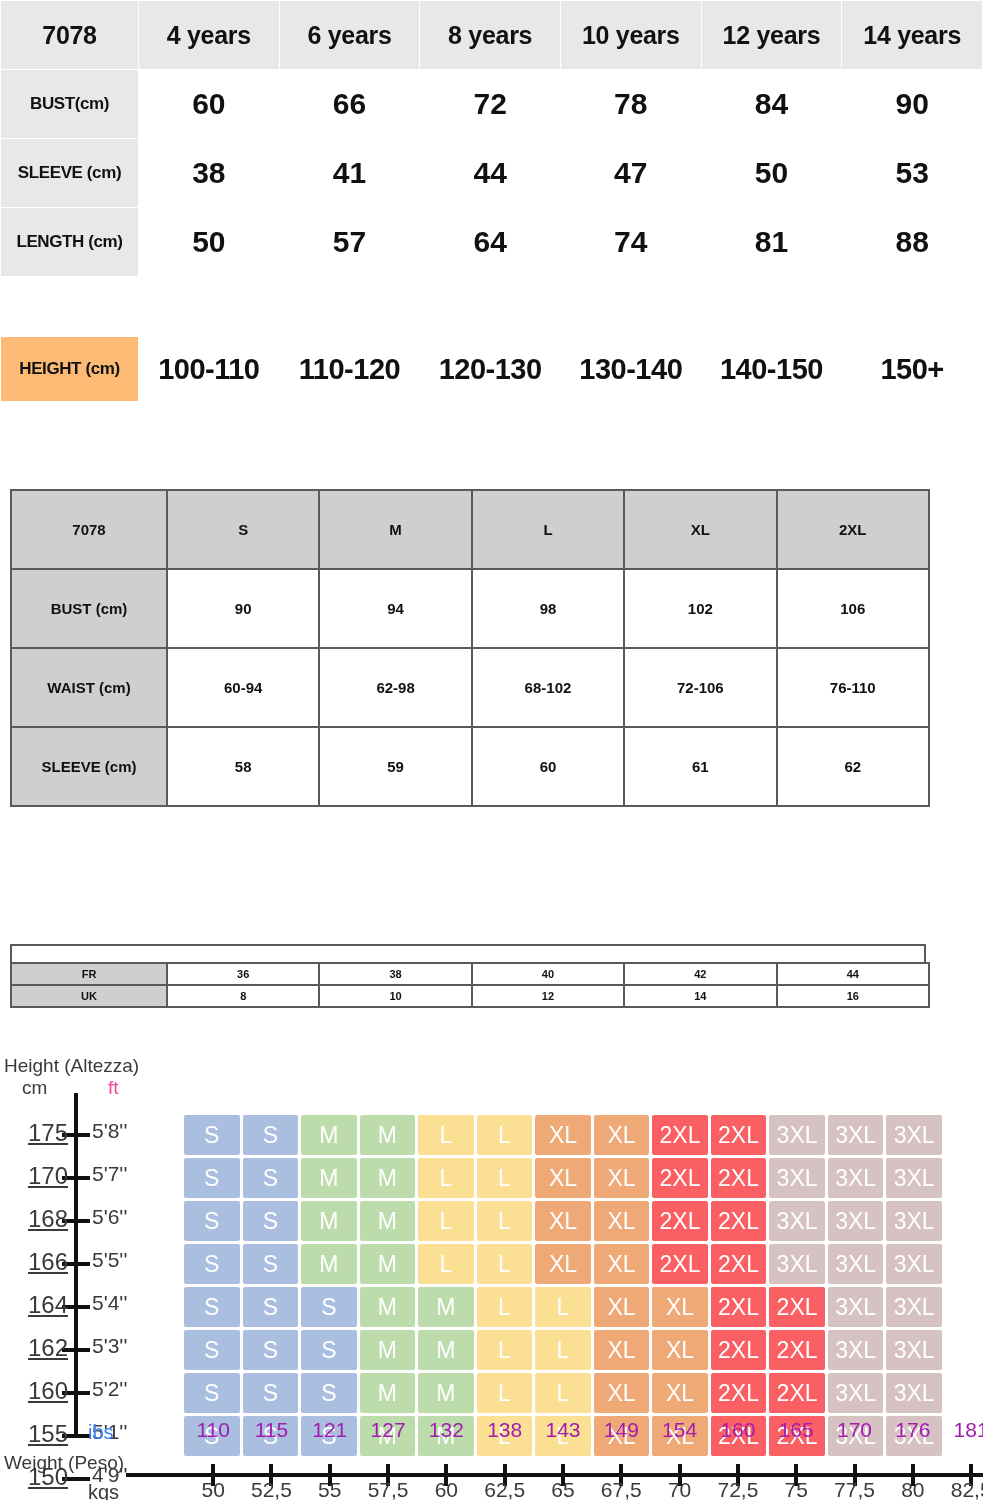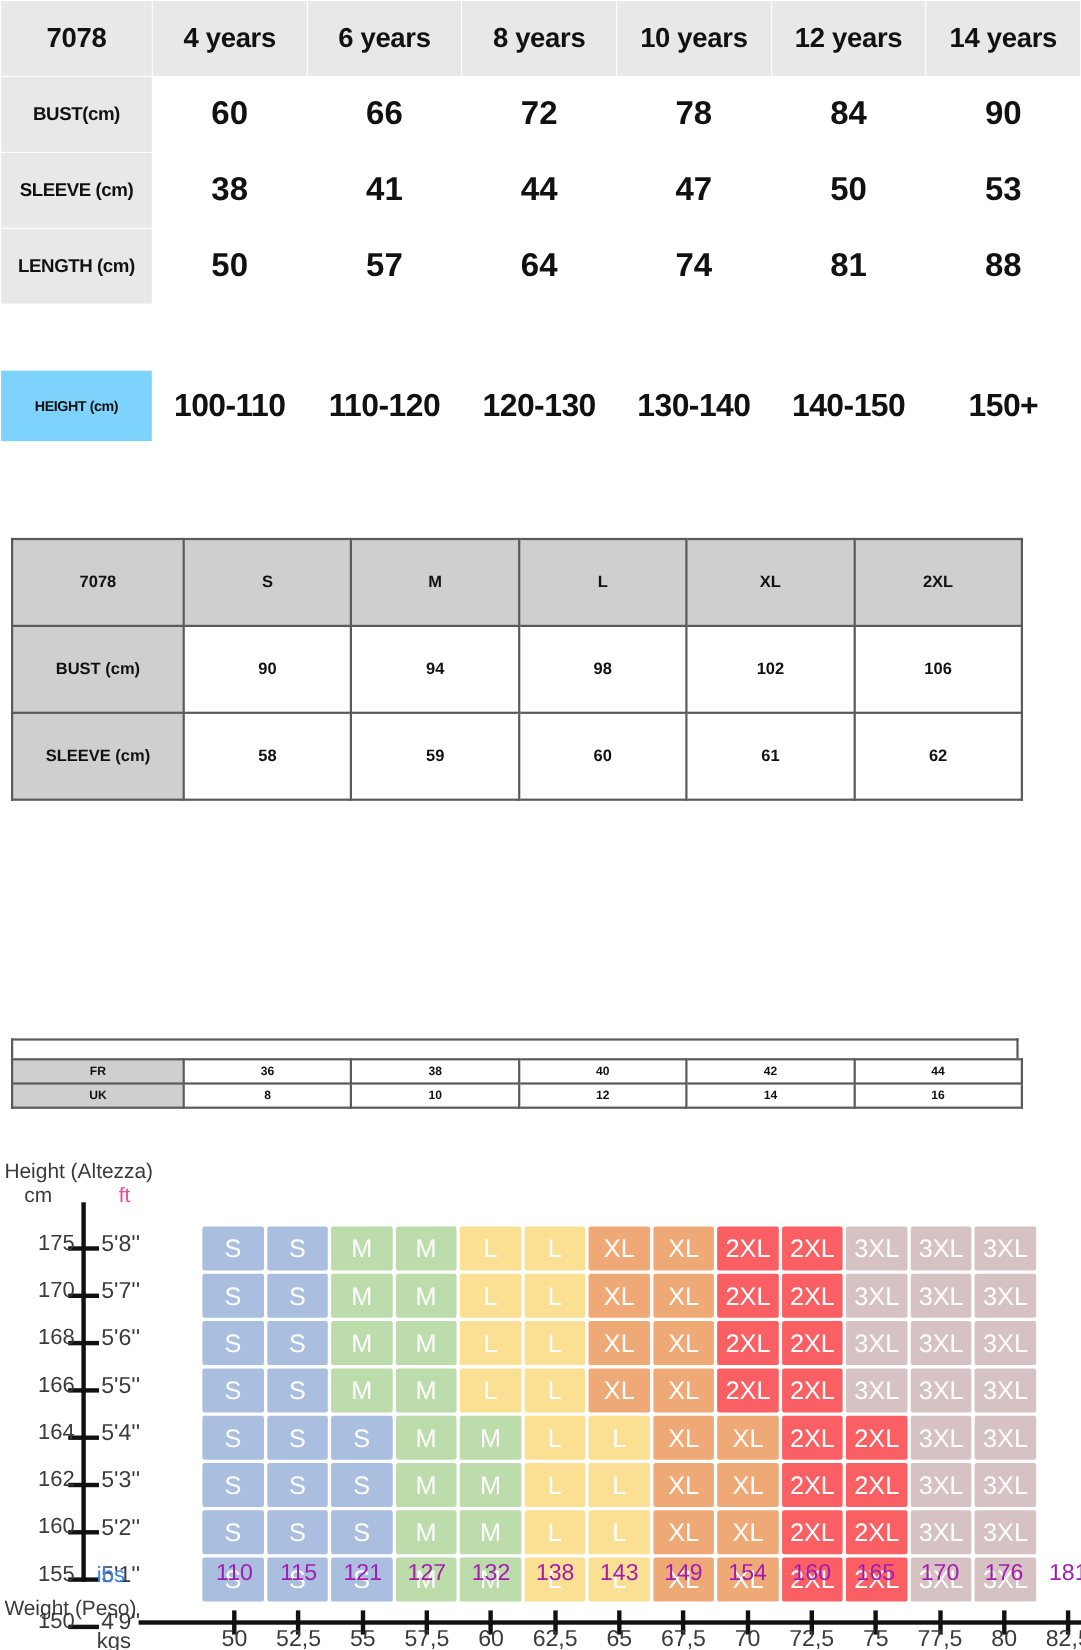--- a/index.html
+++ b/index.html
@@ -29,21 +29,21 @@
   }
   #kids-table .val{font-size:30px;height:66px;}
   #kids-table col.c0{width:137px;}
 
   
   #height-strip{
     position:absolute;left:0;top:337px;width:983px;
     border-collapse:separate;border-spacing:1px 0;table-layout:fixed;
   }
   #height-strip td{text-align:center;vertical-align:middle;font-weight:bold;height:62px;}
-  #height-strip td.rowlab{background:#7dd3fc;font-size:13px;letter-spacing:-0.4px;}
+  #height-strip td.rowlab{background:#fdba74;font-size:17px;letter-spacing:-0.4px;}
   #height-strip td.val{background:#ffffff;font-size:29px;letter-spacing:-0.5px;}
   #height-strip col.c0{width:137px;}
 
   
   #adult-table{
     position:absolute;left:10px;top:489px;width:920px;
     border-collapse:collapse;table-layout:fixed;
   }
   #adult-table td{
     border:2px solid #5a5a5a;
@@ -77,21 +77,21 @@
   #hw-title{
     position:absolute;left:4px;top:0;font-size:19px;color:#3a3a3a;white-space:nowrap;
   }
   #cm-head{position:absolute;left:22px;top:22px;font-size:19px;color:#3a3a3a;}
   #ft-head{position:absolute;left:108px;top:22px;font-size:19px;color:#ec4899;}
 
   #v-axis{
     position:absolute;left:74px;top:38px;width:4px;height:345px;background:#111;
   }
   .h-tick{position:absolute;left:62px;width:28px;height:4px;background:#111;}
-  .cm-lab{position:absolute;left:6px;width:62px;text-align:right;font-size:20px;color:#3a3a3a;}
+  .cm-lab{position:absolute;left:6px;width:62px;text-align:right;font-size:24px;color:#3a3a3a;text-decoration:underline;}
   .ft-lab{position:absolute;left:92px;font-size:21px;color:#3a3a3a;white-space:nowrap;}
 
   #grid{position:absolute;left:184px;top:60px;width:758px;}
   .g-row{display:flex;height:40px;margin-bottom:3px;}
   .g-cell{
     flex:1 1 0;margin-right:3px;border-radius:2px;
     display:flex;align-items:center;justify-content:center;
     color:#ffffff;font-size:23px;font-weight:normal;letter-spacing:0px;
   }
   .g-cell:last-child{margin-right:0;}
@@ -199,20 +199,28 @@
       <td>XL</td>
       <td>2XL</td>
     </tr>
     <tr>
       <td class="rowlab">BUST (cm)</td>
       <td>90</td>
       <td>94</td>
       <td>98</td>
       <td>102</td>
       <td>106</td>
+    </tr>
+    <tr>
+      <td class="rowlab">WAIST (cm)</td>
+      <td>60-94</td>
+      <td>62-98</td>
+      <td>68-102</td>
+      <td>72-106</td>
+      <td>76-110</td>
     </tr>
     <tr>
       <td class="rowlab">SLEEVE (cm)</td>
       <td>58</td>
       <td>59</td>
       <td>60</td>
       <td>61</td>
       <td>62</td>
     </tr>
   </tbody>

